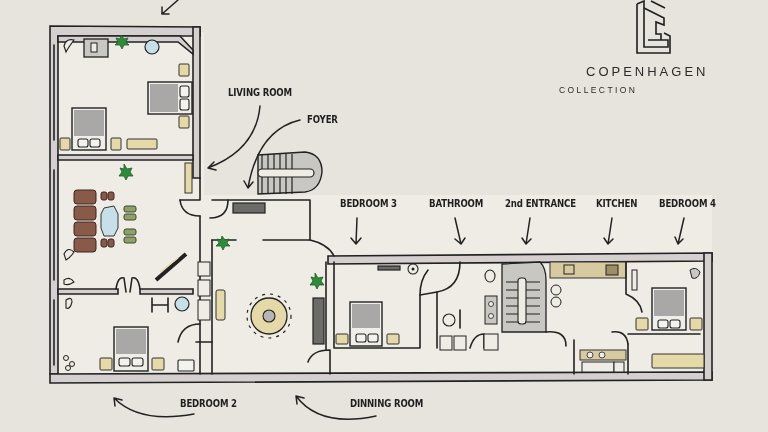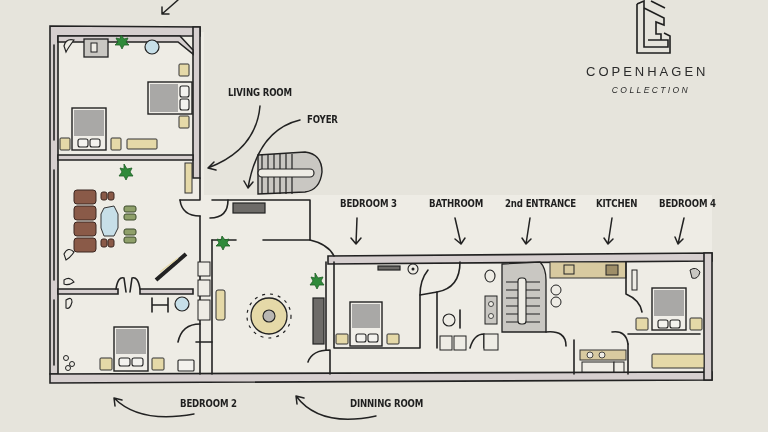--- a/index.html
+++ b/index.html
@@ -1,20 +1,20 @@
 <!DOCTYPE html>
 <html><head>
 <meta charset="utf-8">
 <style>
   html,body{margin:0;padding:0;}
   body{width:768px;height:432px;overflow:hidden;background:#e6e4dc;position:relative;font-family:"DejaVu Sans Condensed","DejaVu Sans",sans-serif;}
   #plan{position:absolute;left:0;top:0;width:768px;height:432px;}
   .lbl{position:absolute;font-family:"DejaVu Sans",sans-serif;font-weight:bold;font-size:10.5px;color:#1f1f1f;letter-spacing:-0.2px;transform:scaleX(0.82);transform-origin:left center;white-space:nowrap;}
   .brand{position:absolute;left:586px;top:64px;width:130px;font-family:"Liberation Sans",sans-serif;font-size:13px;letter-spacing:3px;color:#2b2b2b;}
-  .brand-sub{position:absolute;left:586px;top:85px;width:130px;text-align:center;font-family:"Liberation Sans",sans-serif;font-size:8.5px;letter-spacing:2.4px;color:#2b2b2b;font-style:italic;}
+  .brand-sub{position:absolute;left:559px;top:85px;width:130px;text-align:left;font-family:"Liberation Sans",sans-serif;font-size:8.5px;letter-spacing:2.4px;color:#2b2b2b;}
   .w{fill:#d6cfcf;stroke:#222;stroke-width:1.6;}
   .ln{fill:none;stroke:#222;stroke-width:1.6;stroke-linecap:round;stroke-linejoin:round;}
   .arr{fill:none;stroke:#222;stroke-width:1.5;stroke-linecap:round;stroke-linejoin:round;}
   .bed{fill:#f0eee8;stroke:#222;stroke-width:1.4;}
   .bedc{fill:#a9a8a6;stroke:none;}
   .pil{fill:#f3f2ee;stroke:#222;stroke-width:1.1;}
   .ns{fill:#e5d9a8;stroke:#333;stroke-width:1;}
   .dark{fill:#6d6b68;stroke:#222;stroke-width:1.2;}
   .plant{fill:#2f8a3a;stroke:#1d5e25;stroke-width:0.8;}
   .chair{fill:#8a5a48;stroke:#3b2620;stroke-width:1;}

